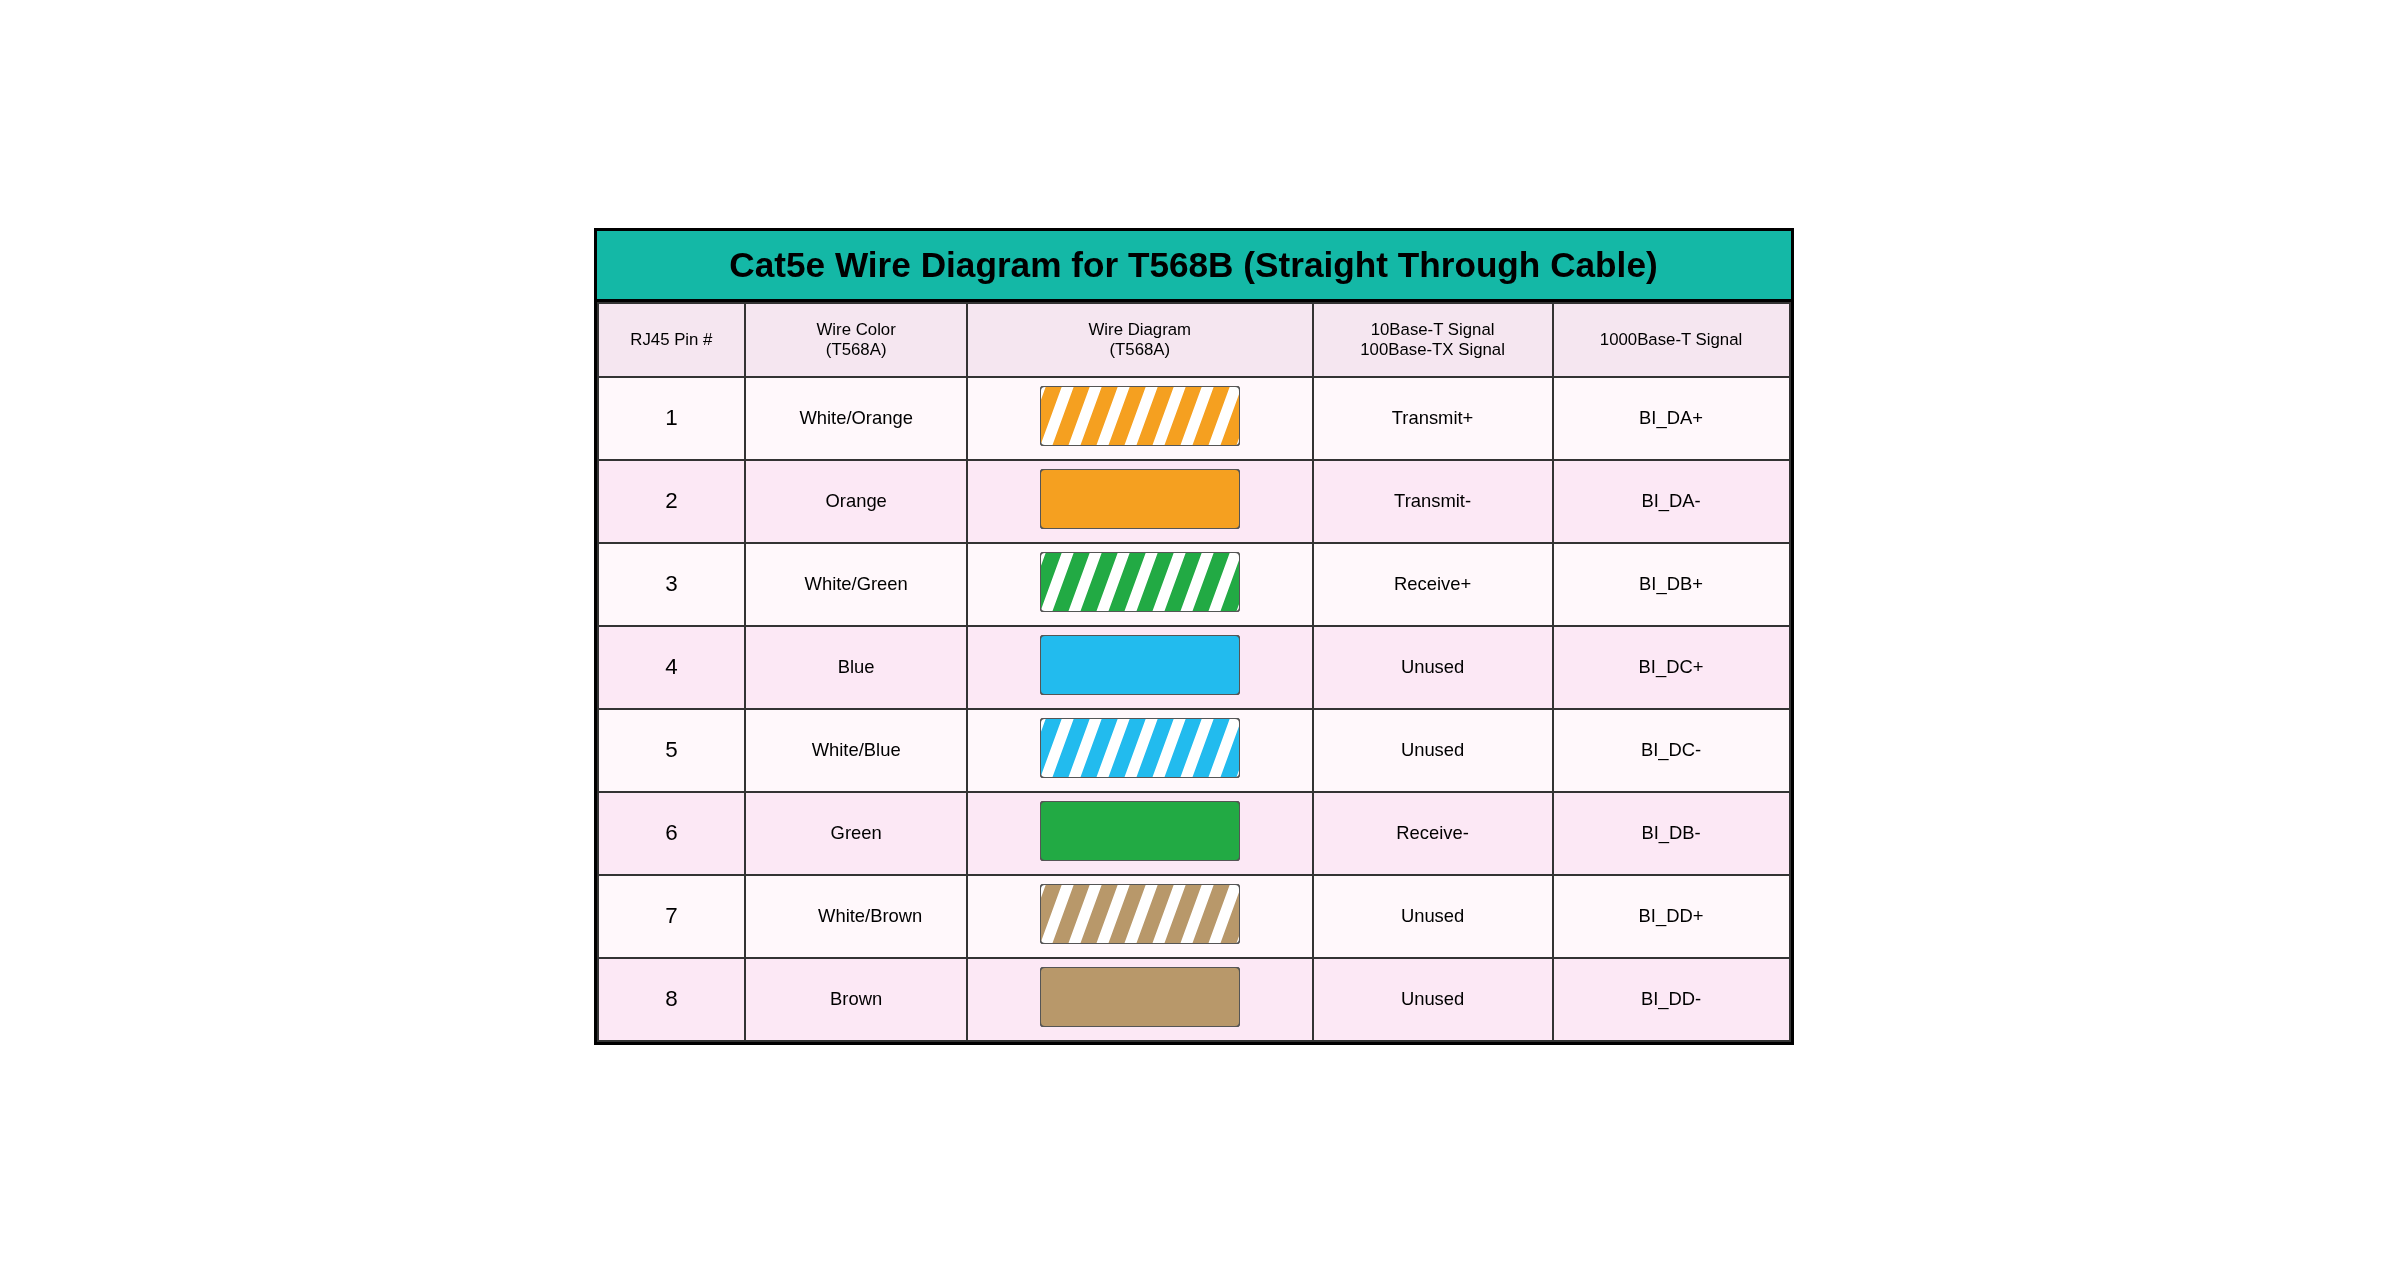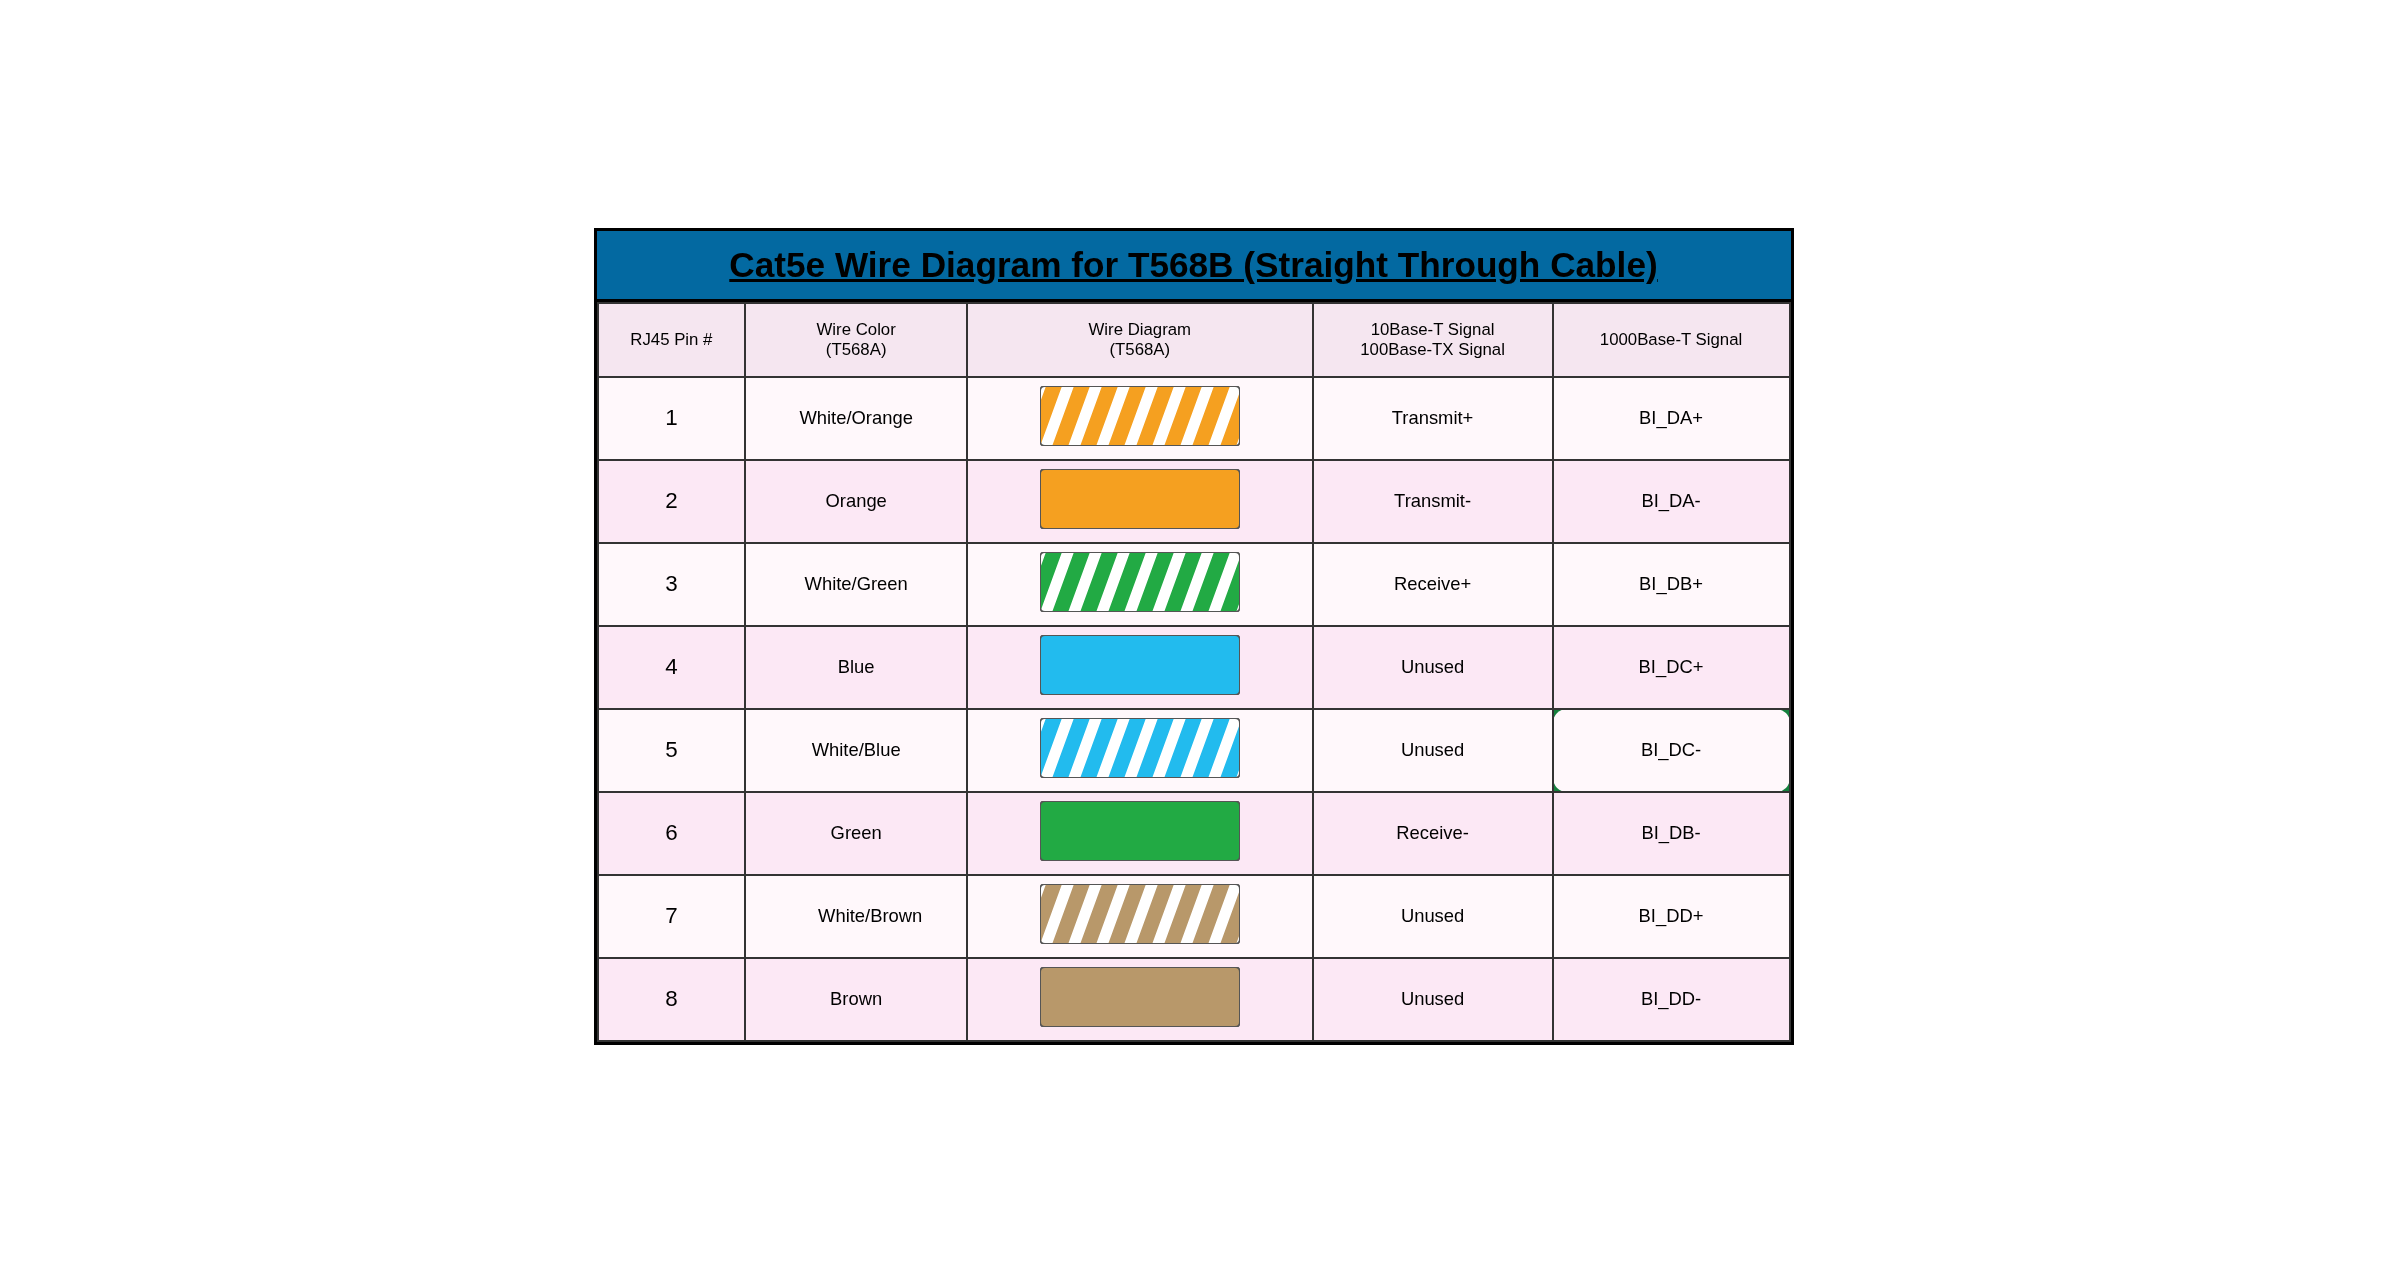--- a/index.html
+++ b/index.html
@@ -11,28 +11,27 @@
       align-items: center;
       min-height: 100vh;
       padding: 20px;
     }
     .outer-wrapper {
       border: 3px solid #000;
       width: 100%;
       max-width: 1200px;
     }
     .page-title {
-      background: #0369a1;
+      background: #14b8a6;
       text-align: center;
       font-size: 2.2em;
       font-weight: bold;
       padding: 14px 10px;
       border-bottom: 3px solid #000;
       color: #000;
-      text-decoration: underline;
     }
     table {
       width: 100%;
       border-collapse: collapse;
       background: #15803d;
     }
     th, td {
       border: 2px solid #333;
       text-align: center;
       vertical-align: middle;
@@ -154,21 +153,21 @@
       <pattern id="p5" patternUnits="userSpaceOnUse" width="28" height="60" patternTransform="skewX(-20)">
         <rect width="28" height="60" fill="#FFFFFF"></rect>
         <rect x="6" width="16" height="60" fill="#22BBEE"></rect>
       </pattern>
     </defs>
       <rect x="0" y="0" width="200" height="60" rx="5" ry="5" fill="url(#p5)" stroke="#555" stroke-width="2"></rect>
     </svg>
       </div>
     </td>
     <td style="font-size:1.15em;">Unused</td>
-    <td style="font-size:1.15em;border-radius:14px;">BI_DC-</td>
+    <td style="font-size:1.15em;">BI_DC-</td>
   </tr>
         <tr>
     <td style="font-size:1.4em;">6</td>
     <td style="font-size:1.15em;margin-left:12px;">Green</td>
     <td class="wire-diagram-cell">
       <div class="wire-box">
         <svg width="200" height="60" class="wire-svg">
       <rect x="0" y="0" width="200" height="60" rx="5" ry="5" fill="#22AA44" stroke="#555" stroke-width="2"></rect>
     </svg>
       </div>

